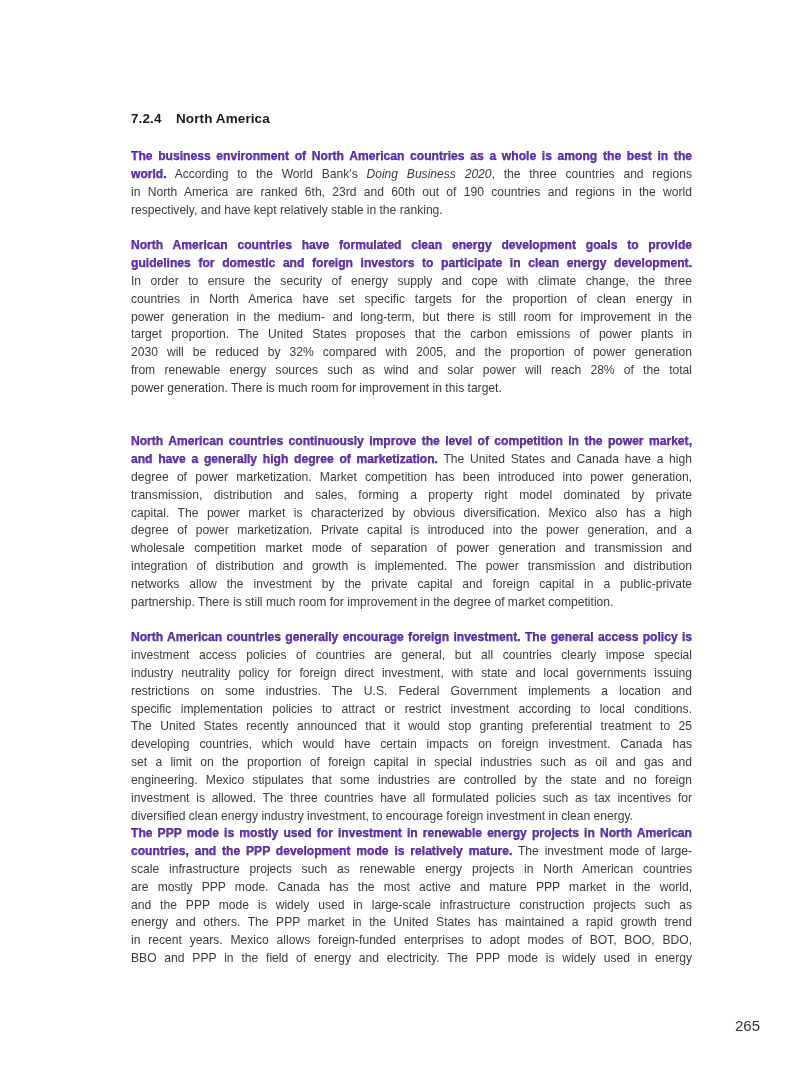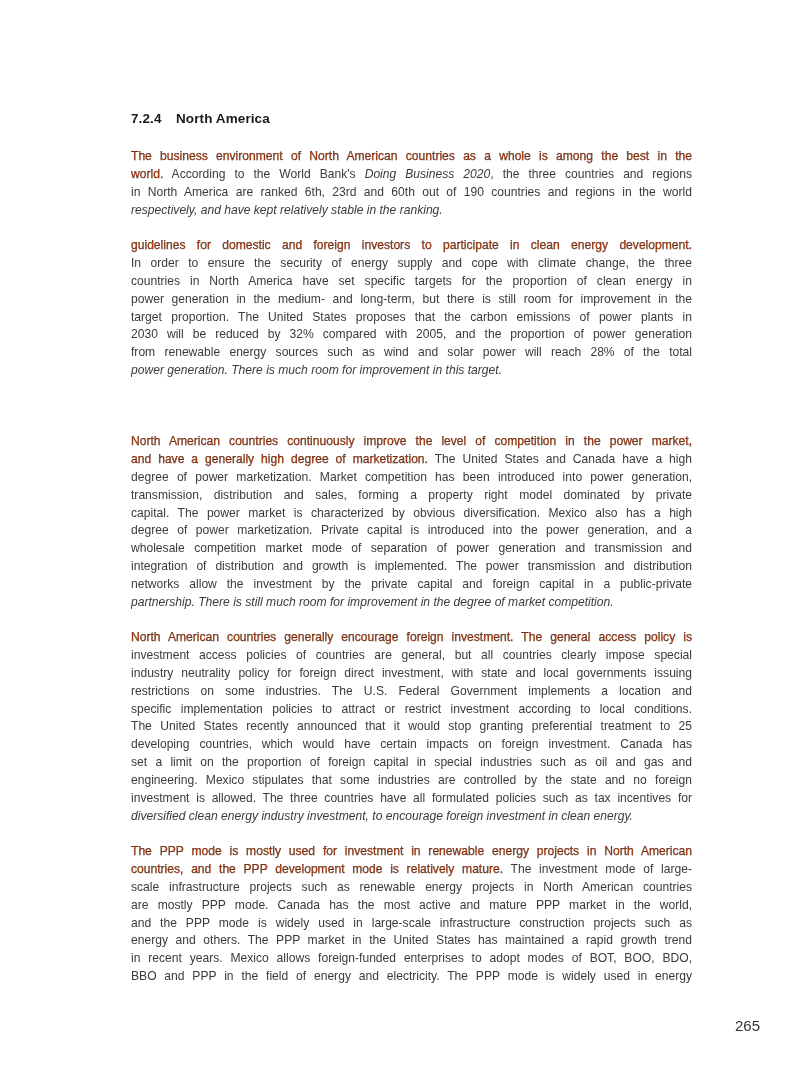--- a/index.html
+++ b/index.html
@@ -11,22 +11,22 @@
     font-size: 13.5px; color: #1a1a1a; letter-spacing: 0.1px;
   }
   .heading .num { display: inline-block; width: 45px; }
   .para { position: absolute; left: 131px; width: 561px; }
   .line {
     display: block; height: 17.9px; line-height: 17.9px;
     font-family: "Liberation Sans", sans-serif; font-size: 12.1px;
     color: #3a3a3a; text-align: justify; text-align-last: justify;
     white-space: nowrap; overflow: hidden;
   }
-  .line.last { text-align-last: left; font-style: italic; }
-  .lead { color: #c2410c; font-weight: normal; -webkit-text-stroke: 0.25px #141414; }
+  .line.last { text-align-last: left; }
+  .lead { color: #6d28d9; font-weight: bold; -webkit-text-stroke: 0.25px #141414; }
   .it { font-style: italic; margin-top: 44px; }
   .page-num {
     position: absolute; left: 735px; top: 1017px;
     font-family: "Liberation Sans", sans-serif; font-size: 15px; color: #333;
   }
 </style>
 </head>
 <body>
 
 <div class="page">
@@ -35,20 +35,21 @@
   </div>
 
   <div id="paras">
       <div class="para" style="top: 148px;">
         <span class="line"><span class="lead">The business environment of North American countries as a whole is among the best in the</span></span>
         <span class="line"><span class="lead">world.</span><span> According to the World Bank's </span><span class="it">Doing Business 2020</span><span>, the three countries and regions</span></span>
         <span class="line"><span>in North America are ranked 6th, 23rd and 60th out of 190 countries and regions in the world</span></span>
         <span class="line last"><span>respectively, and have kept relatively stable in the ranking.</span></span>
       </div>
       <div class="para" style="top: 237px;">
+        <span class="line"><span class="lead">North American countries have formulated clean energy development goals to provide</span></span>
         <span class="line"><span class="lead">guidelines for domestic and foreign investors to participate in clean energy development.</span></span>
         <span class="line"><span>In order to ensure the security of energy supply and cope with climate change, the three</span></span>
         <span class="line"><span>countries in North America have set specific targets for the proportion of clean energy in</span></span>
         <span class="line"><span>power generation in the medium- and long-term, but there is still room for improvement in the</span></span>
         <span class="line"><span>target proportion. The United States proposes that the carbon emissions of power plants in</span></span>
         <span class="line"><span>2030 will be reduced by 32% compared with 2005, and the proportion of power generation</span></span>
         <span class="line"><span>from renewable energy sources such as wind and solar power will reach 28% of the total</span></span>
         <span class="line last"><span>power generation. There is much room for improvement in this target.</span></span>
       </div>
       <div class="para" style="top: 433px;">
@@ -69,21 +70,21 @@
         <span class="line"><span>industry neutrality policy for foreign direct investment, with state and local governments issuing</span></span>
         <span class="line"><span>restrictions on some industries. The U.S. Federal Government implements a location and</span></span>
         <span class="line"><span>specific implementation policies to attract or restrict investment according to local conditions.</span></span>
         <span class="line"><span>The United States recently announced that it would stop granting preferential treatment to 25</span></span>
         <span class="line"><span>developing countries, which would have certain impacts on foreign investment. Canada has</span></span>
         <span class="line"><span>set a limit on the proportion of foreign capital in special industries such as oil and gas and</span></span>
         <span class="line"><span>engineering. Mexico stipulates that some industries are controlled by the state and no foreign</span></span>
         <span class="line"><span>investment is allowed. The three countries have all formulated policies such as tax incentives for</span></span>
         <span class="line last"><span>diversified clean energy industry investment, to encourage foreign investment in clean energy.</span></span>
       </div>
-      <div class="para" style="top: 843px;">
+      <div class="para" style="top: 825px;">
         <span class="line"><span class="lead">The PPP mode is mostly used for investment in renewable energy projects in North American</span></span>
         <span class="line"><span class="lead">countries, and the PPP development mode is relatively mature.</span><span> The investment mode of large-</span></span>
         <span class="line"><span>scale infrastructure projects such as renewable energy projects in North American countries</span></span>
         <span class="line"><span>are mostly PPP mode. Canada has the most active and mature PPP market in the world,</span></span>
         <span class="line"><span>and the PPP mode is widely used in large-scale infrastructure construction projects such as</span></span>
         <span class="line"><span>energy and others. The PPP market in the United States has maintained a rapid growth trend</span></span>
         <span class="line"><span>in recent years. Mexico allows foreign-funded enterprises to adopt modes of BOT, BOO, BDO,</span></span>
         <span class="line"><span>BBO and PPP in the field of energy and electricity. The PPP mode is widely used in energy</span></span>
       </div>
     </div>

